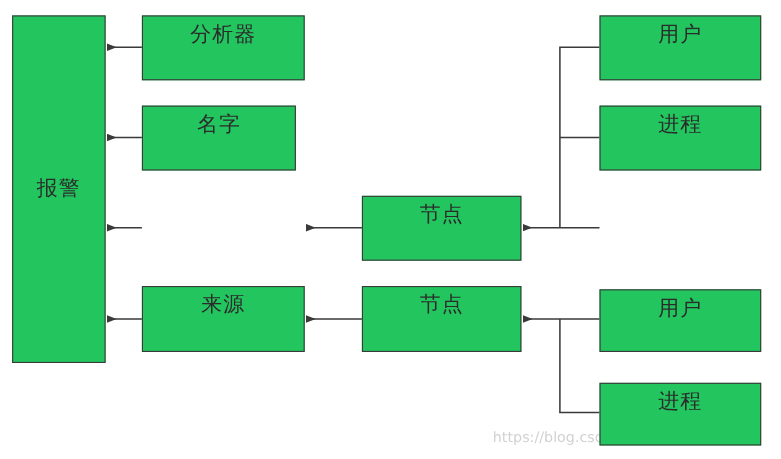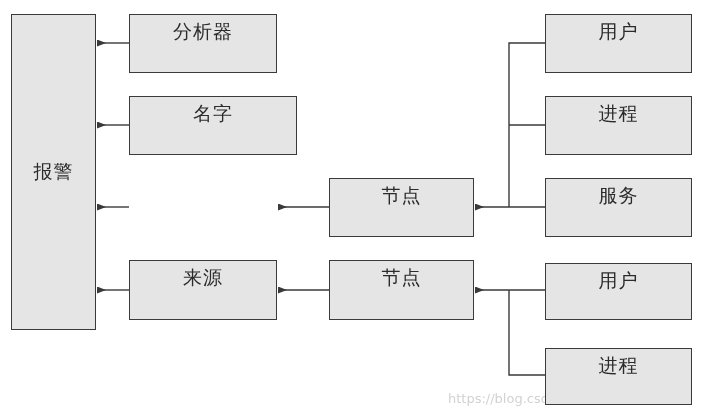--- a/index.html
+++ b/index.html
@@ -22,21 +22,21 @@
     position: absolute;
     left: 0;
     top: 0;
     width: 710px;
     height: 417px;
   }
   .node-box {
     position: absolute;
     box-sizing: border-box;
     border: 1.4px solid #3a3a3a;
-    background: #e5e5e5;
+    background: #22c55e;
     display: flex;
     align-items: flex-start;
     justify-content: center;
     z-index: 2;
   }
   .node-box.center-v {
     align-items: center;
   }
   .node-label {
     font-family: "DejaVu Sans", "Liberation Sans", sans-serif;
@@ -113,21 +113,21 @@
   </svg>
 
   <div class="node-box center-v" style="left:11px; top:14px; width:85px; height:316px;">
     <span class="node-label">报警</span>
   </div>
 
   <div class="node-box" style="left:129px; top:14px; width:148px; height:59px;">
     <span class="node-label">分析器</span>
   </div>
 
-  <div class="node-box" style="left:129px; top:96px; width:168px; height:59px;">
+  <div class="node-box" style="left:129px; top:96px; width:140px; height:59px;">
     <span class="node-label">名字</span>
   </div>
 
 
   <div class="node-box" style="left:129px; top:260px; width:148px; height:60px;">
     <span class="node-label">来源</span>
   </div>
 
   <div class="node-box" style="left:329px; top:178px; width:145px; height:59px;">
     <span class="node-label">节点</span>
@@ -138,23 +138,20 @@
   </div>
 
   <div class="node-box" style="left:545px; top:14px; width:147px; height:59px;">
     <span class="node-label">用户</span>
   </div>
 
   <div class="node-box" style="left:545px; top:96px; width:147px; height:59px;">
     <span class="node-label">进程</span>
   </div>
 
-  <div class="node-box" style="left:545px; top:178px; width:147px; height:59px;">
-    <span class="node-label">服务</span>
-  </div>
 
   <div class="node-box" style="left:545px; top:263px; width:147px; height:57px;">
     <span class="node-label">用户</span>
   </div>
 
   <div class="node-box" style="left:545px; top:348px; width:147px; height:57px;">
     <span class="node-label">进程</span>
   </div>
 
   <div id="watermark">https://blog.csdn.net/cookieXSS</div>

